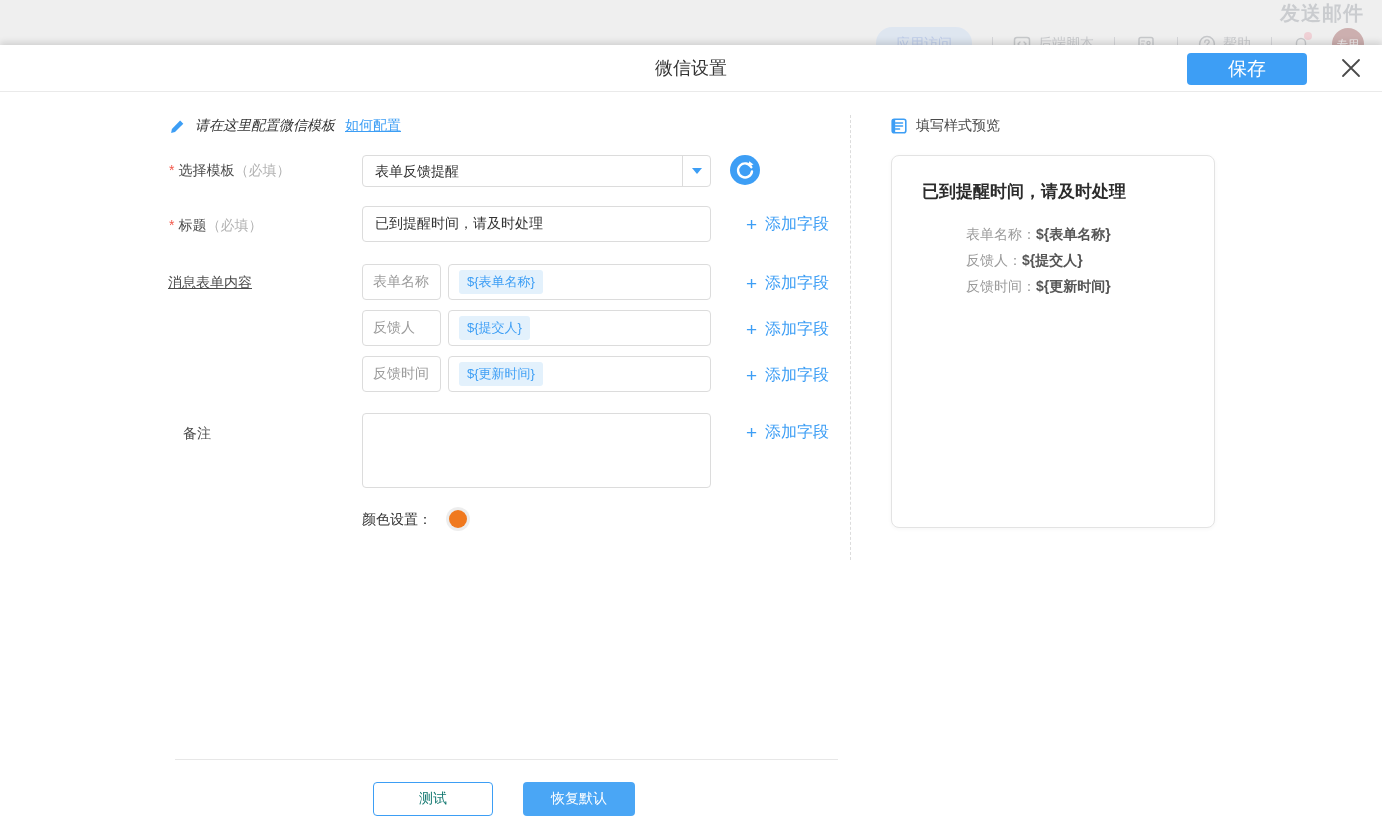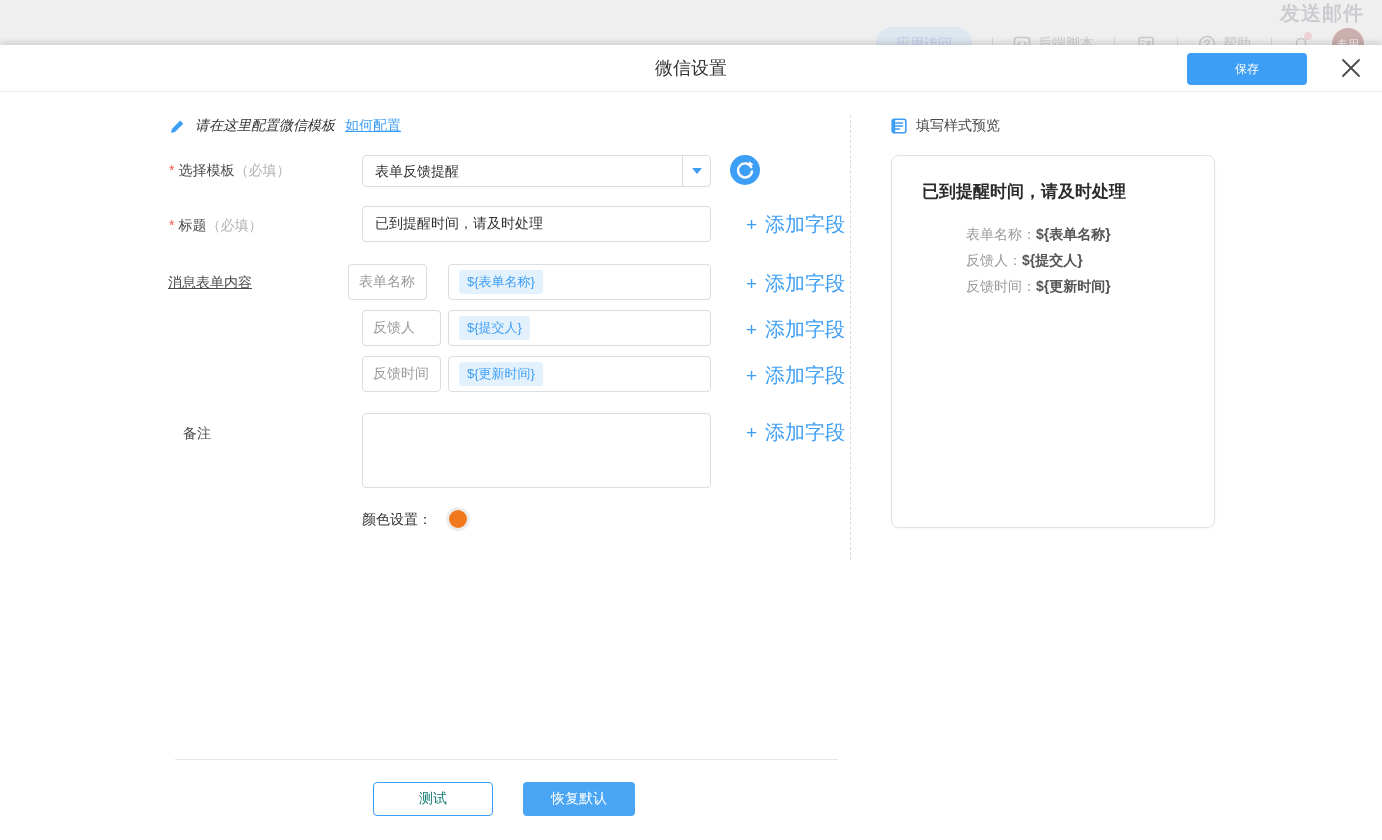--- a/index.html
+++ b/index.html
@@ -38,21 +38,21 @@
     position:absolute; top:45px; left:0; width:1382px; height:795px;
     background:#fff; z-index:2; box-shadow:0 -3px 6px rgba(0,0,0,.12);
   }
   .modal-header { position:relative; height:47px; border-bottom:1px solid #eaeaea; }
   .modal-title {
     text-align:center; line-height:47px; font-size:18px; color:#333;
   }
   .save-btn {
     position:absolute; right:75px; top:8px; width:120px; height:32px;
     background:#3D9EF5; color:#fff; border:none; border-radius:4px;
-    font-size:12px; font-family:inherit; cursor:pointer;
+    font-size:19px; font-family:inherit; cursor:pointer;
   }
   .close-btn {
     position:absolute; right:20px; top:12px; width:22px; height:22px;
     background:none; border:none; color:#4a4a4a; cursor:pointer; padding:0;
   }
   .content { position:absolute; top:47px; left:0; right:0; bottom:0; }
   .abs { position:absolute; }
   
   .hint-row { left:170px; top:25px; display:flex; align-items:center; }
   .pencil-icon { width:15px; height:15px; color:#3D9EF5; margin-right:10px; }
@@ -86,21 +86,21 @@
     border:1px solid #dcdcdc; border-radius:4px; width:263px; height:36px;
     display:flex; align-items:center; padding:0 10px; background:#fff;
   }
   .chip {
     background:#E3F1FC; color:#3D9EF5; padding:3px 8px; border-radius:3px;
     font-size:13px; white-space:nowrap;
   }
   .add-field { left:746px; display:flex; align-items:center; color:#3D9EF5;
     cursor:pointer; height:22px; }
   .plus-glyph { font-size:19px; font-weight:400; margin-right:8px; line-height:1; }
-  .add-label { font-size:20px; }
+  .add-label { font-size:16px; }
   .remark-box { left:362px; top:321px; width:349px; height:75px; resize:none;
     padding:8px 12px; }
   .color-label { left:362px; top:419px; color:#333; }
   .color-swatch {
     left:449px; top:418px; width:18px; height:18px; border-radius:50%;
     background:#F0791F; box-shadow:0 0 0 3px rgba(0,0,0,.07); cursor:pointer;
   }
   .bottom-divider { left:175px; top:667px; width:663px; height:1px; background:#e7e7e7; }
   .test-btn {
     left:373px; top:690px; width:120px; height:34px; background:#fff;
@@ -216,21 +216,21 @@
       <span class="req-star">*</span><span>标题</span><span class="req-suffix">（必填）</span>
     </div>
     <input class="abs text-input title-input" value="已到提醒时间，请及时处理" style="">
     <div class="abs add-field" style="top:121px;">
       <span class="plus-glyph">+</span>
       <span class="add-label">添加字段</span>
     </div>
 
     <div class="abs field-label" style="left:168px; top:182px;text-decoration:underline;">消息表单内容</div>
 
-    <input class="abs text-input key-input" style="left: 348px; top: 172px;" value="表单名称">
+    <input class="abs text-input key-input" style="left: 362px; top: 172px;" value="表单名称">
     <div class="abs value-box" style="left:448px; top:172px;">
       <span class="chip">${表单名称}</span>
     </div>
     <div class="abs add-field" style="top:180px;">
       <span class="plus-glyph">+</span>
       <span class="add-label">添加字段</span>
     </div>
 
     <input class="abs text-input key-input" style="left: 362px; top: 218px;" value="反馈人">
     <div class="abs value-box" style="left:448px; top:218px;">

